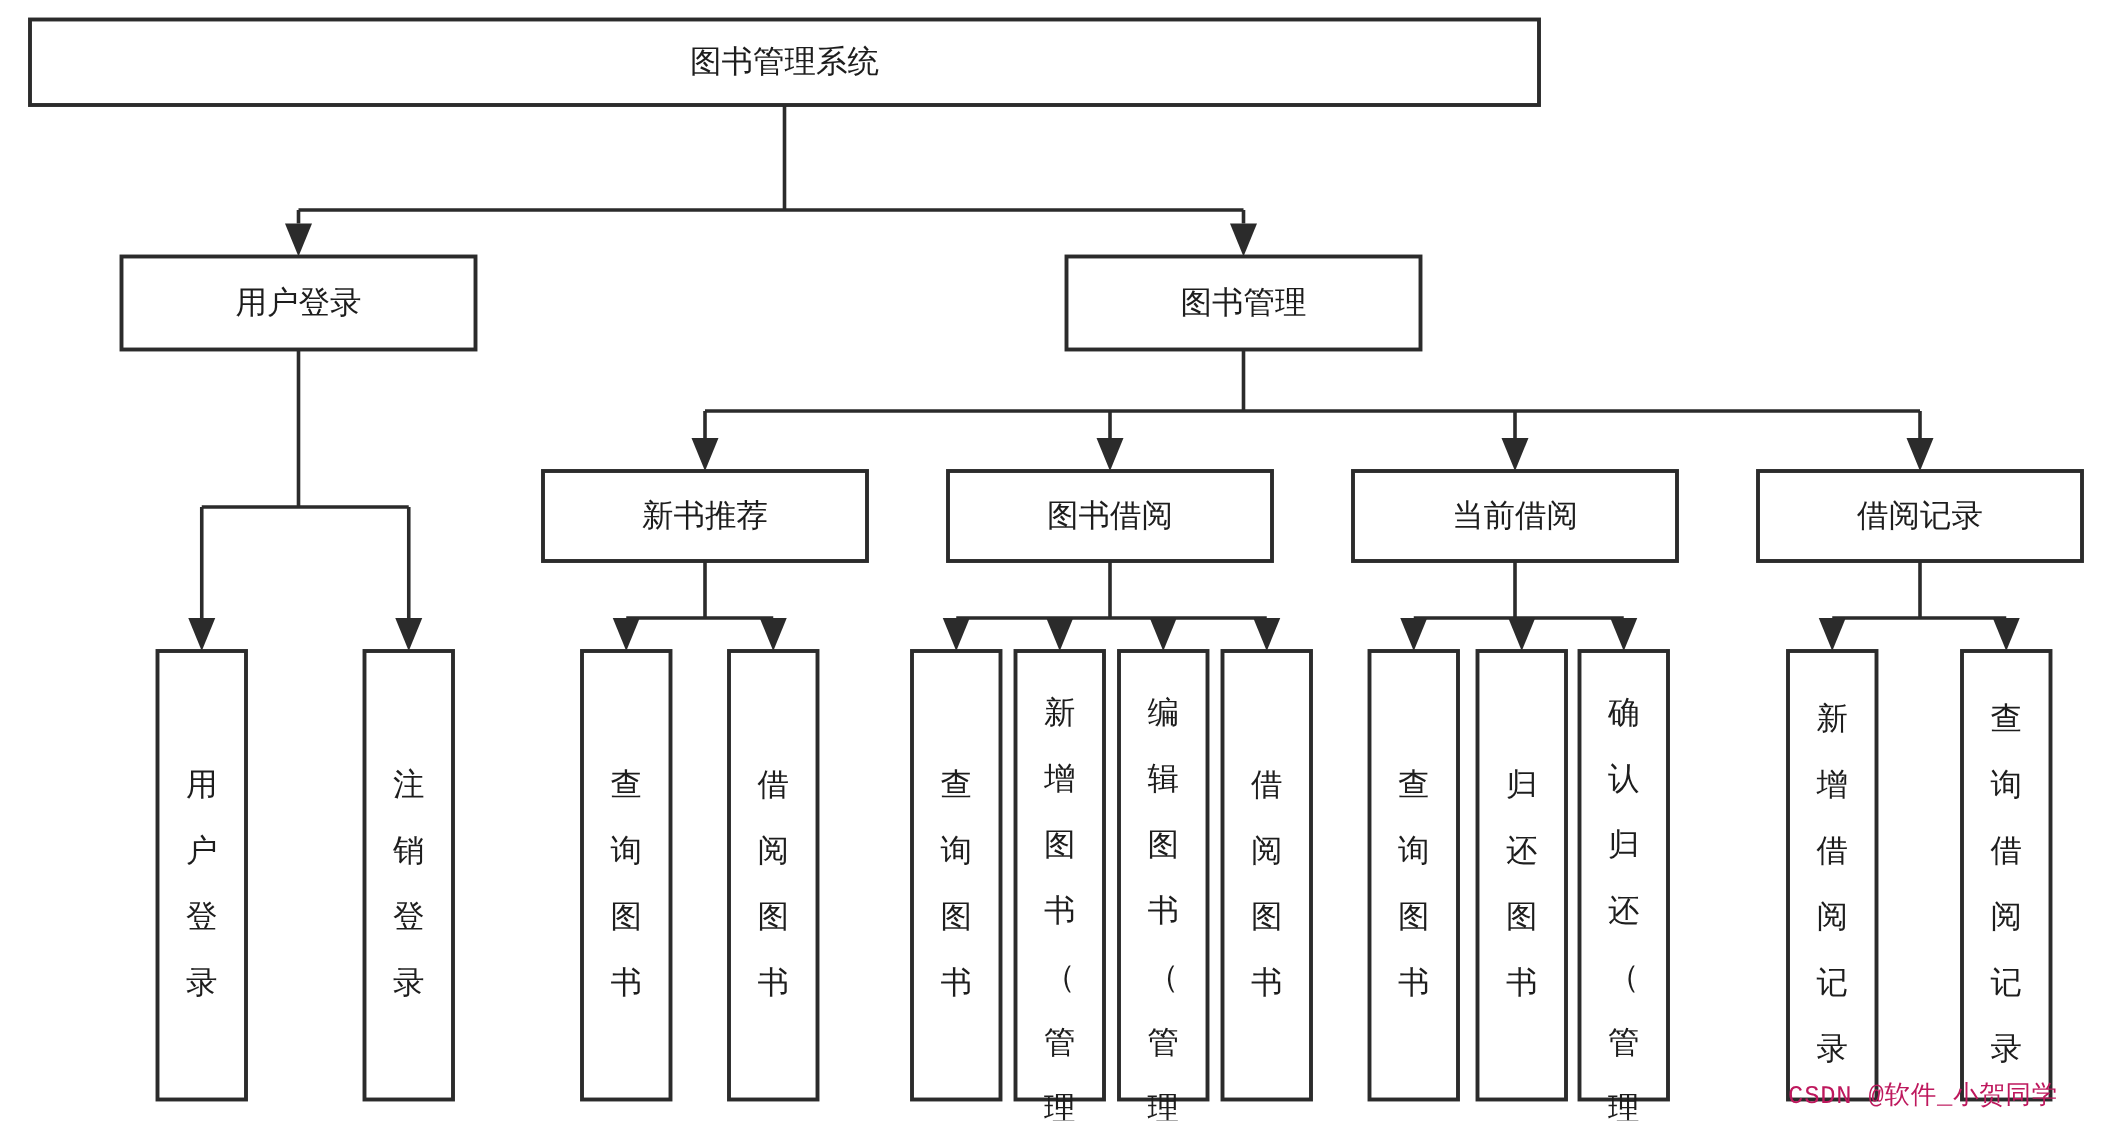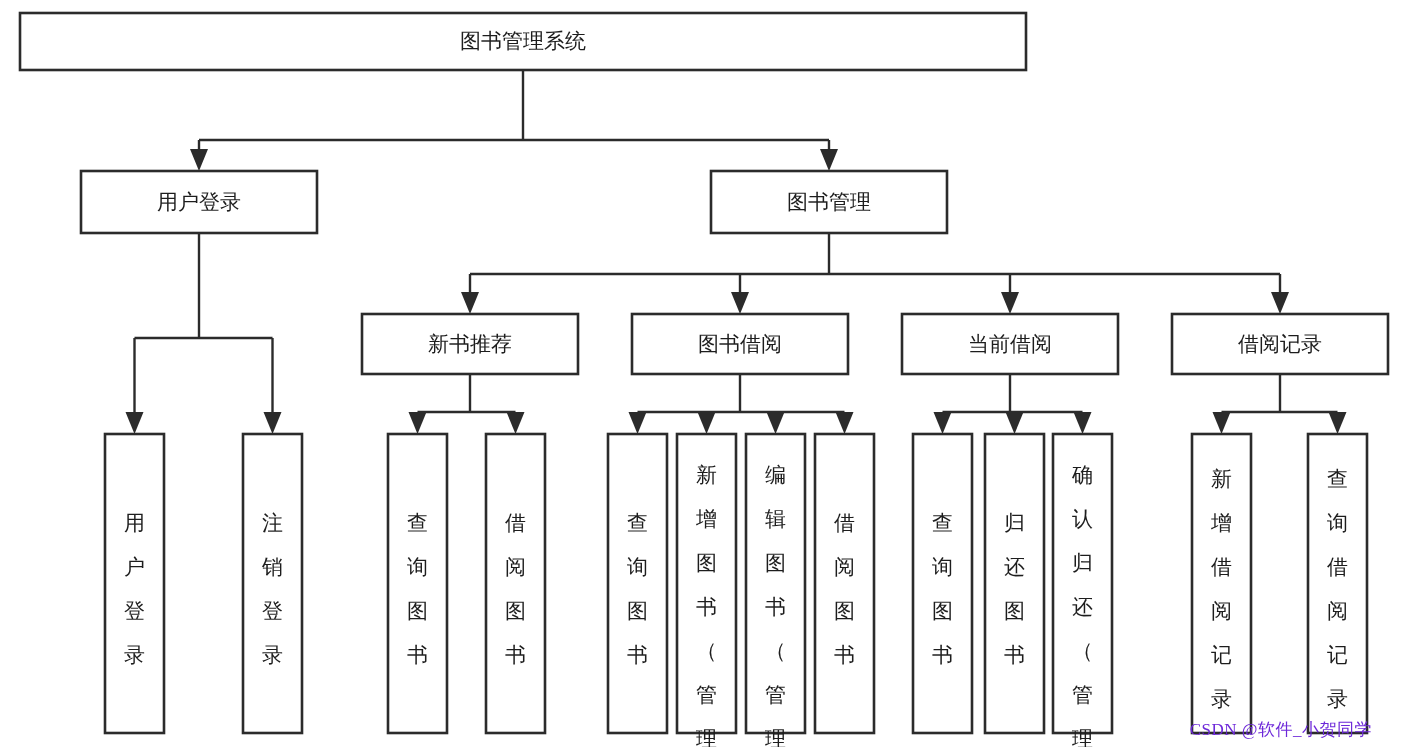--- a/index.html
+++ b/index.html
@@ -51,23 +51,23 @@
   .node-label-v {
     font-family: "Liberation Sans", "DejaVu Sans", sans-serif;
     font-size: 21px;
     fill: #1d1d1d;
     text-anchor: middle;
   }
   .watermark {
     position: absolute;
     right: 10px;
     bottom: 6px;
-    font-family: Liberation Serif, serif;
+    font-family: Liberation Mono, monospace;
     font-size: 17px;
-    color: #6d28d9;
+    color: #be185d;
     letter-spacing: 0.5px;
     white-space: nowrap;
     user-select: none;
   }
 </style>
 </head>
 <body>
 
 <div id="diagram-root">
   <svg class="flow" viewBox="0 0 1405 747" xmlns="http://www.w3.org/2000/svg">

